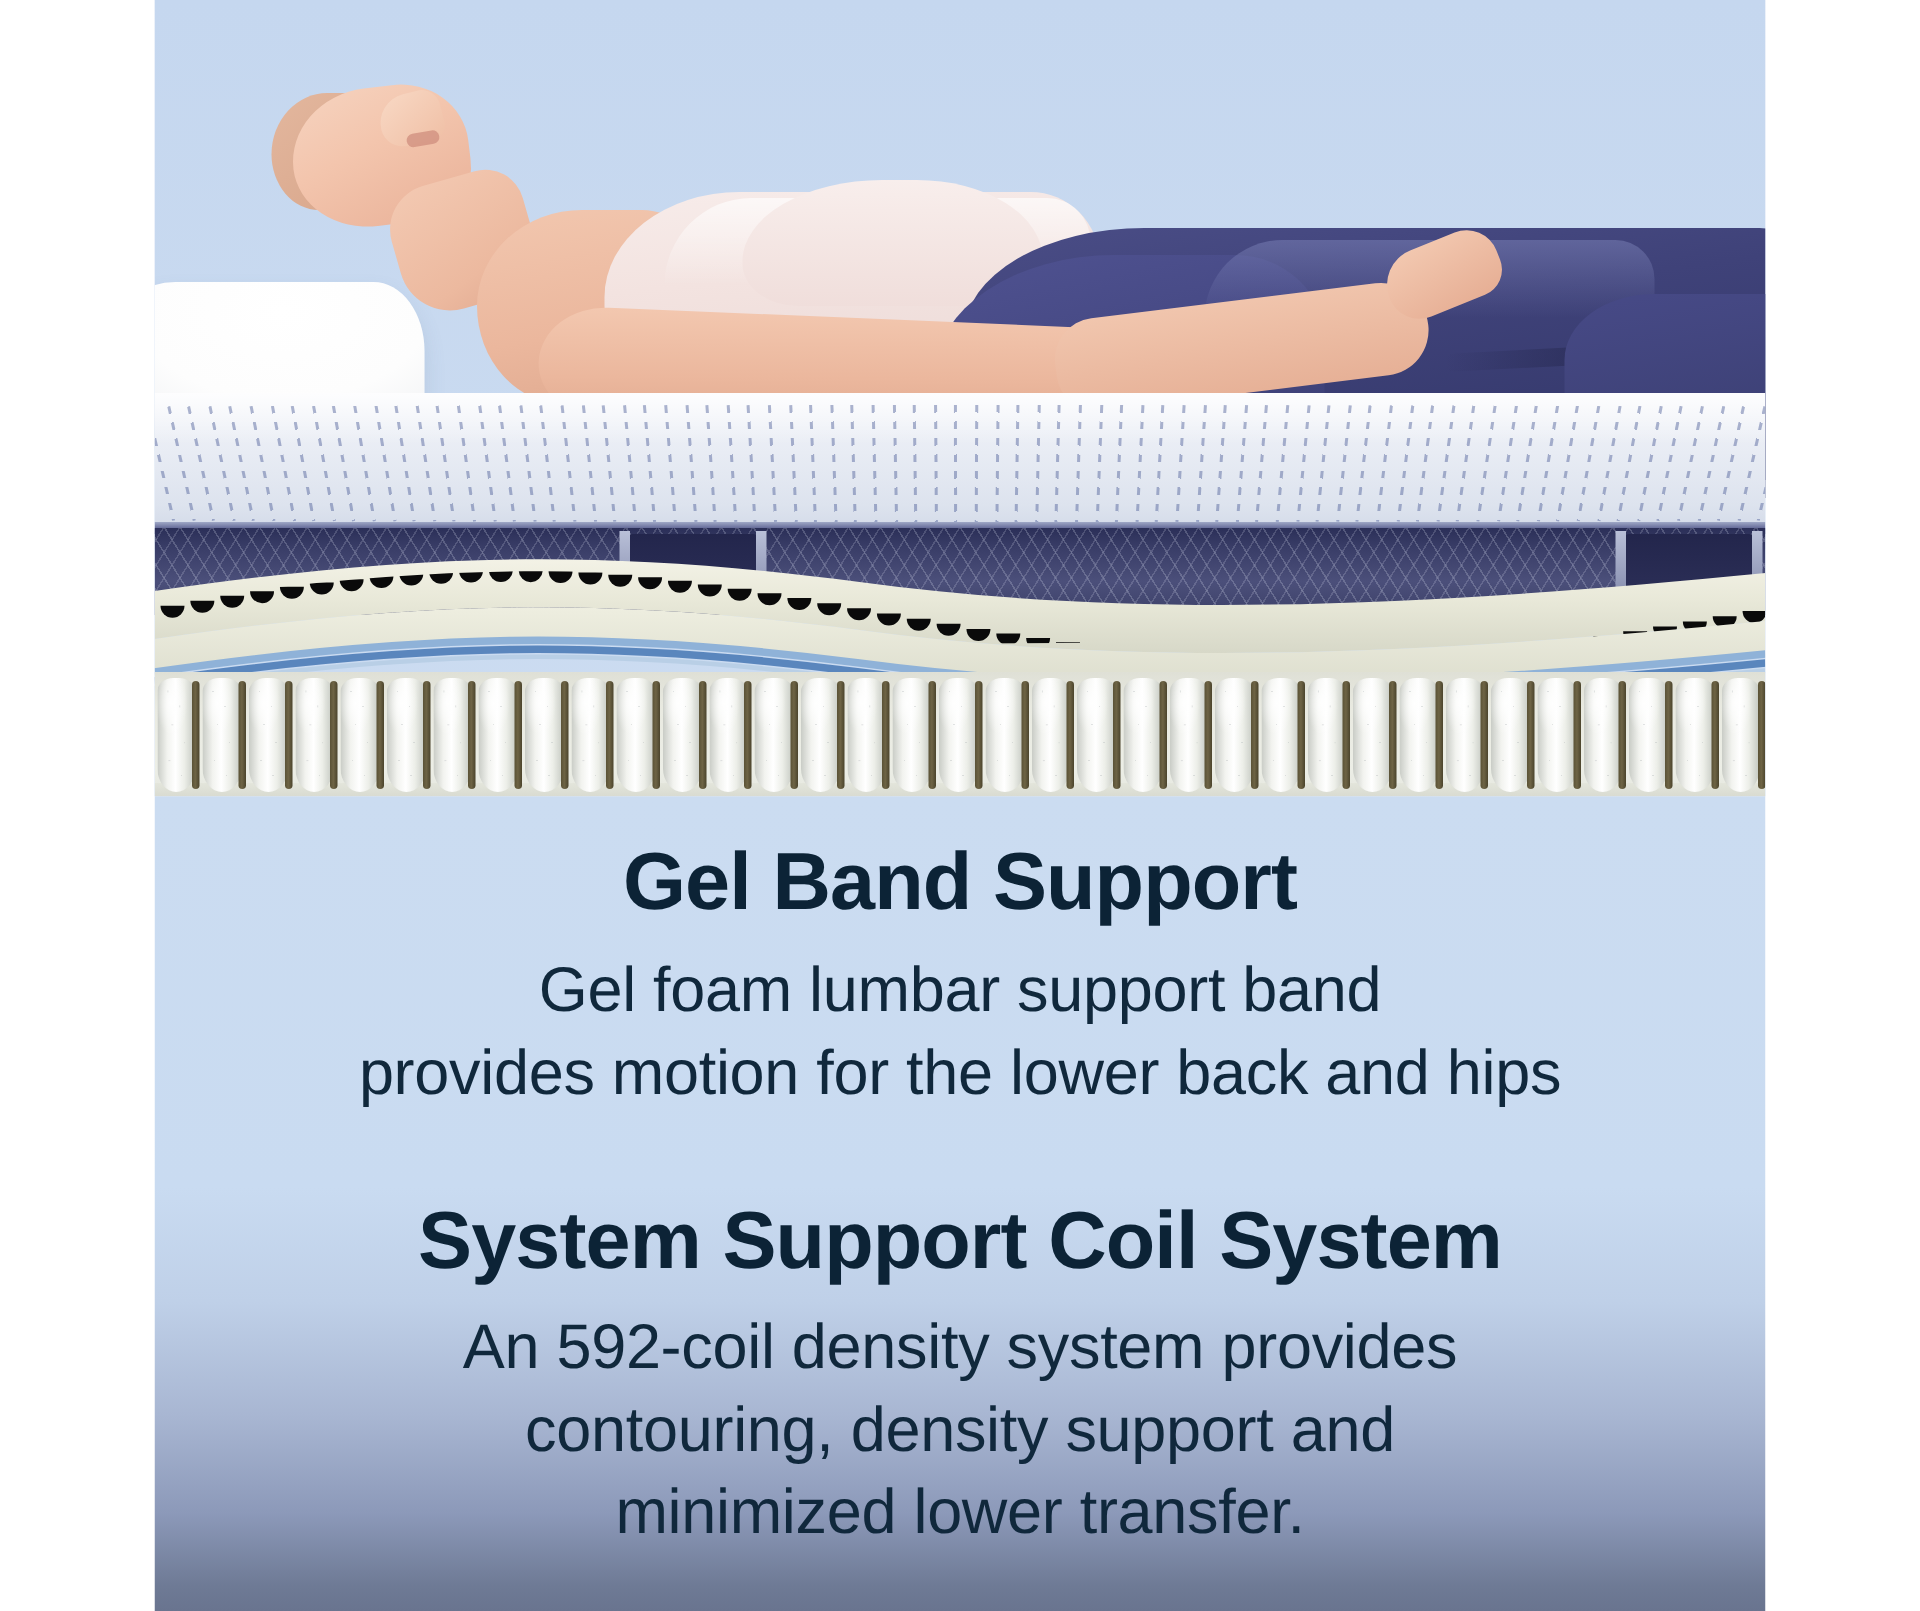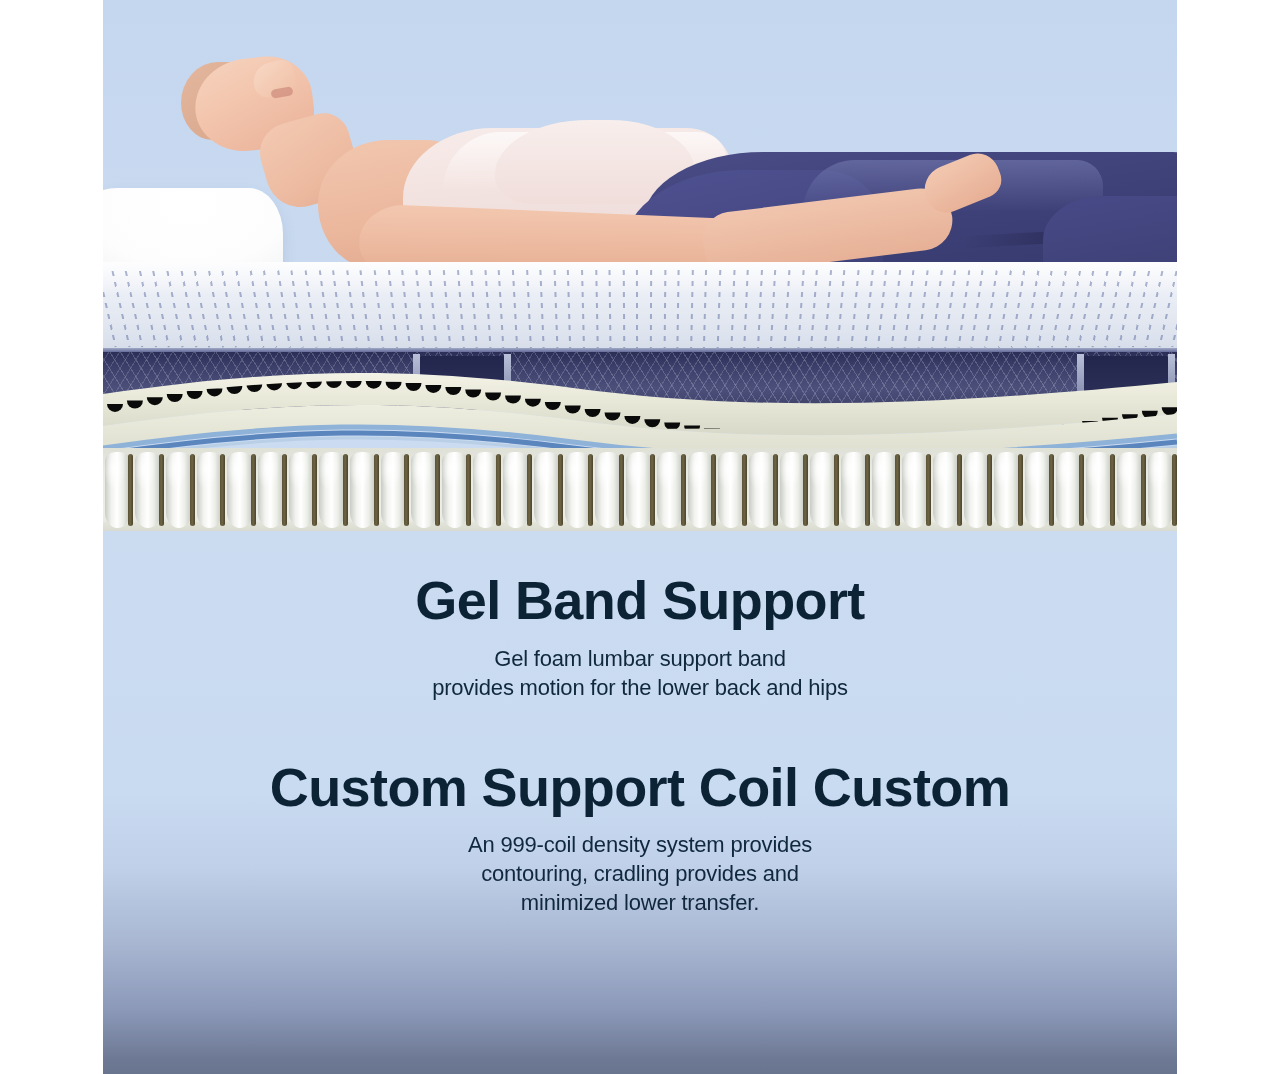--- a/index.html
+++ b/index.html
@@ -229,23 +229,23 @@
     text-align:center;
   }
   .block{width:100%;}
   .h1{
     color:#0c2336;font-weight:700;letter-spacing:-.6px;
     font-size:54px;line-height:1.02;
     margin:0;padding:0;
   }
   .sub{
     color:#10283c;font-weight:400;letter-spacing:-.2px;
-    font-size:22px;line-height:1.30;margin:0;padding:0;
-  }
-  .b1{padding-top:42px;}
+    font-size:42px;line-height:1.30;margin:0;padding:0;
+  }
+  .b1{padding-top:30px;}
   .b1 .sub{padding-top:17px;}
   .b2{padding-top:58px;}
   .b2 .sub{padding-top:16px;}
   .nowrap{display:block;white-space:nowrap;}
 </style>
 </head>
 <body>
 
 <div class="page">
   <div class="panel">
@@ -529,23 +529,23 @@
 
       <div class="block b1">
         <div class="h1">Gel Band Support</div>
         <div class="sub">
           <span class="nowrap">Gel foam lumbar support band</span>
           <span class="nowrap">provides motion for the lower back and hips</span>
         </div>
       </div>
 
       <div class="block b2">
-        <div class="h1">Custom Support Coil Custom</div>
+        <div class="h1">System Support Coil System</div>
         <div class="sub">
-          <span class="nowrap">An 999-coil density system provides</span>
-          <span class="nowrap">contouring, cradling provides and</span>
+          <span class="nowrap">An 592-coil density system provides</span>
+          <span class="nowrap">contouring, density support and</span>
           <span class="nowrap">minimized lower transfer.</span>
         </div>
       </div>
 
     </div>
   </div>
 </div>
 
 </body></html>

